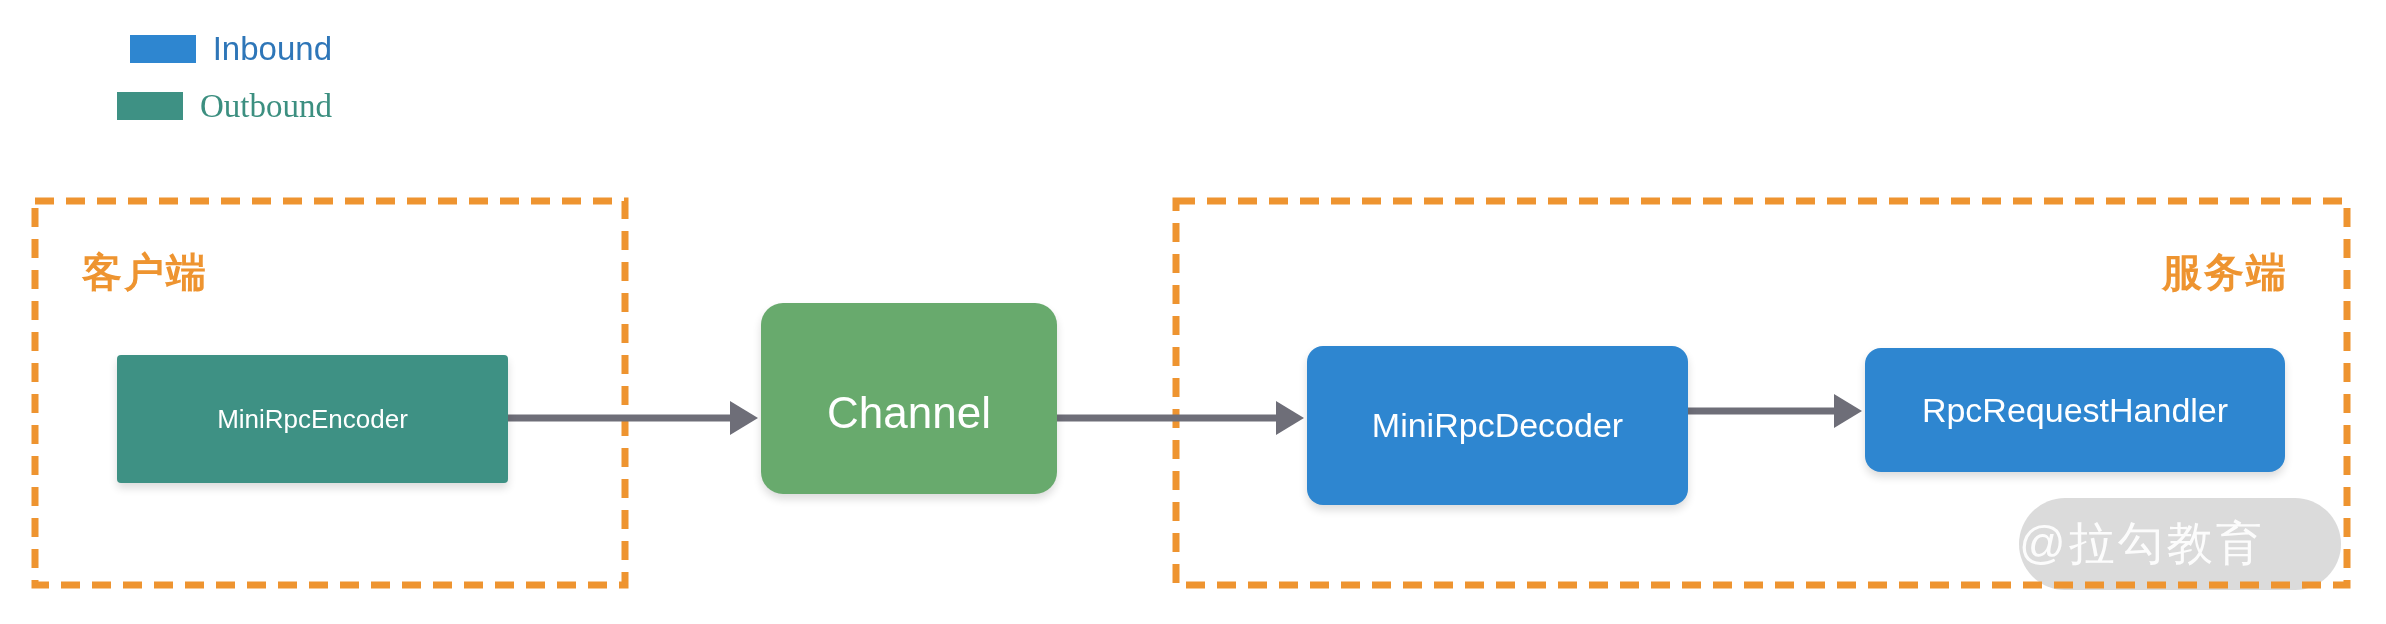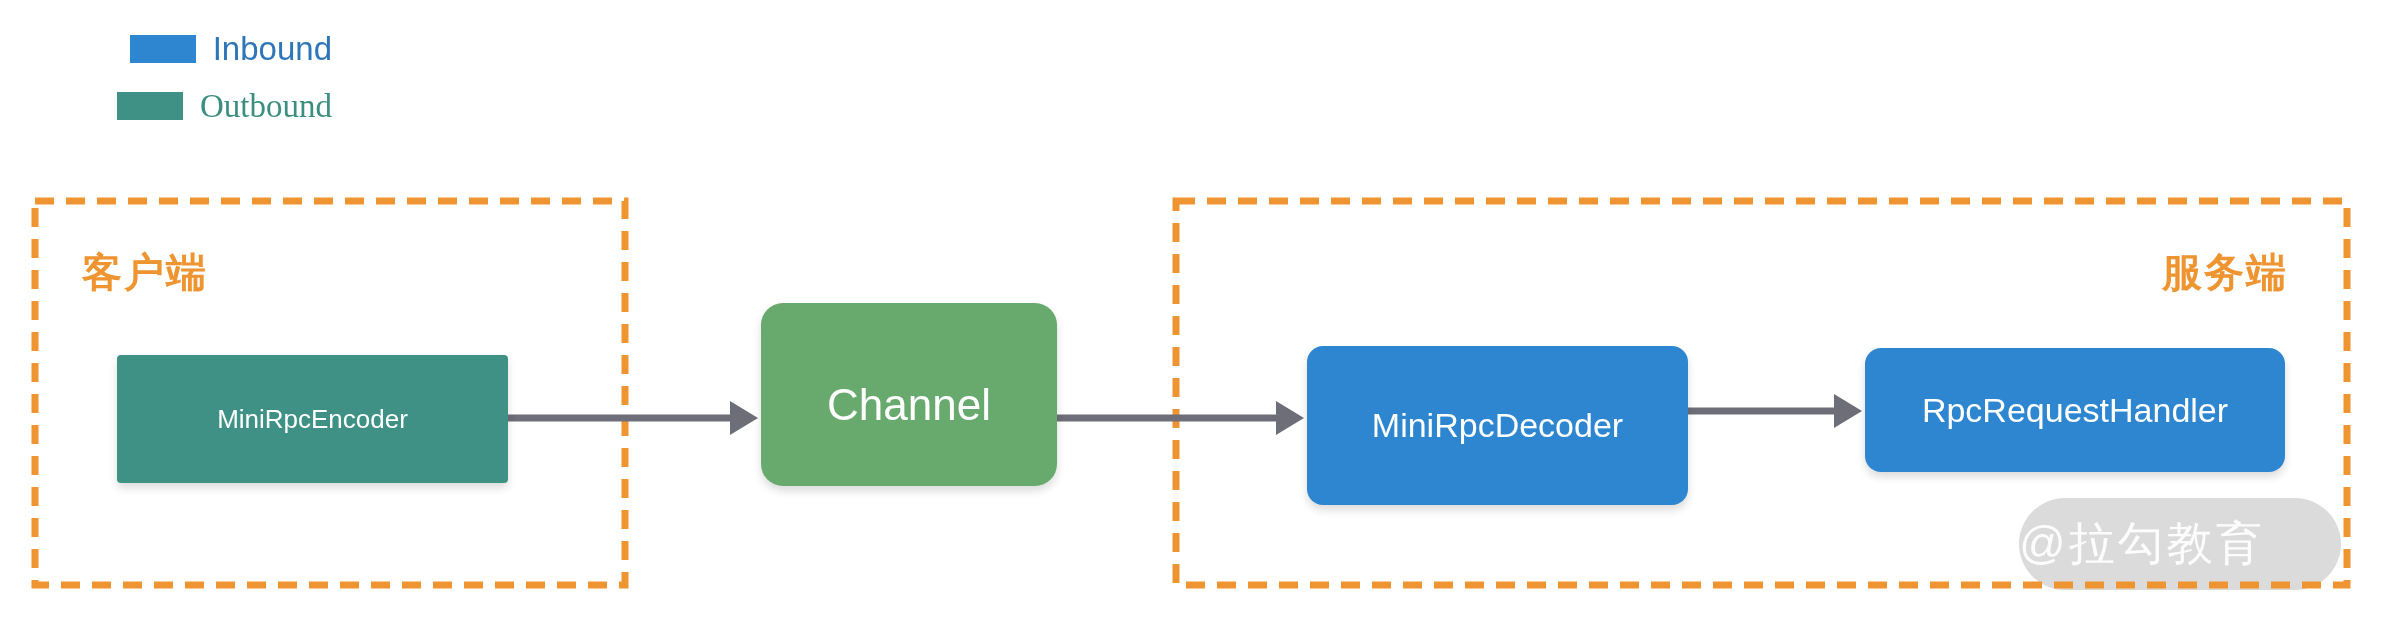--- a/index.html
+++ b/index.html
@@ -49,21 +49,21 @@
   }
   .node-label { white-space: nowrap; }
 
   .node.encoder {
     left: 117px; top: 355px; width: 391px; height: 128px;
     background: #3E9184; border-radius: 4px; font-size: 26px;
   }
   .node.channel {
     left: 761px; top: 303px; width: 296px; height: 183px;
     background: #68AA6D; border-radius: 22px; font-size: 44px;
-    padding-top: 0;
+    padding-top: 8px;
   }
   .node.channel .node-label { transform: translateY(10px); }
   .node.decoder {
     left: 1307px; top: 346px; width: 381px; height: 159px;
     background: #2E86D0; border-radius: 16px; font-size: 34px;
   }
   .node.handler {
     left: 1865px; top: 348px; width: 420px; height: 124px;
     background: #2E86D0; border-radius: 16px; font-size: 34px;
   }

